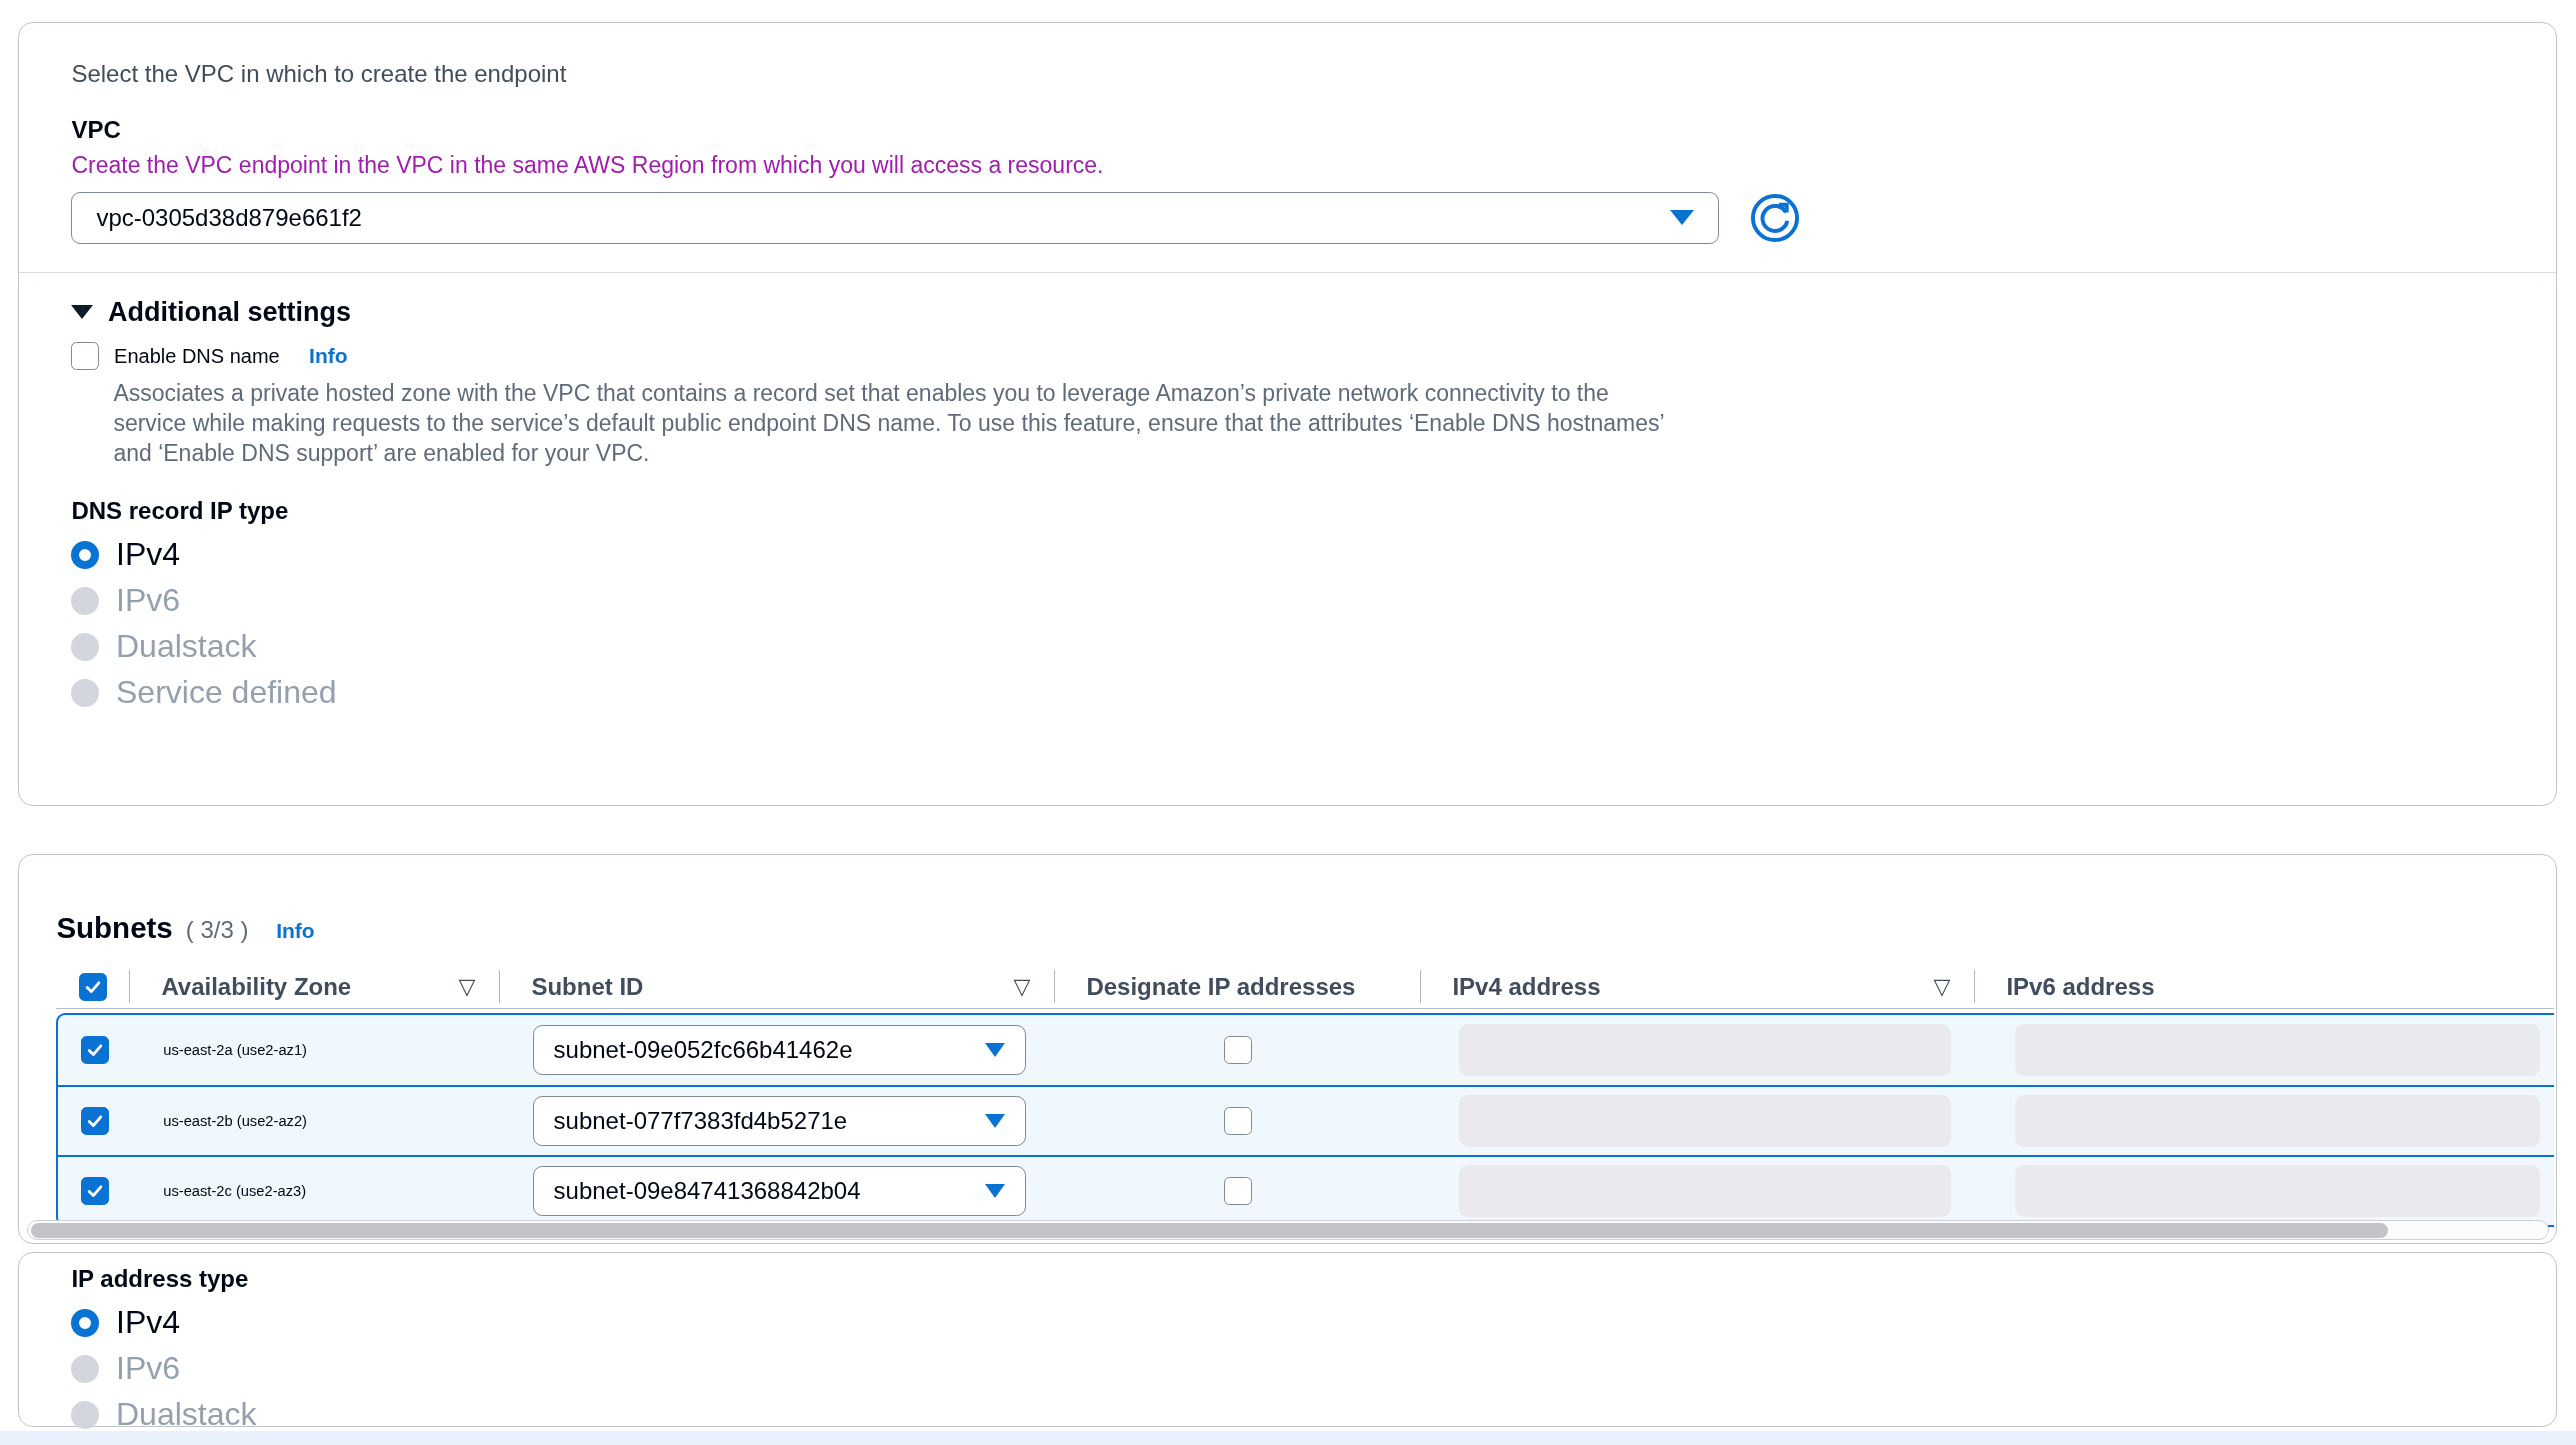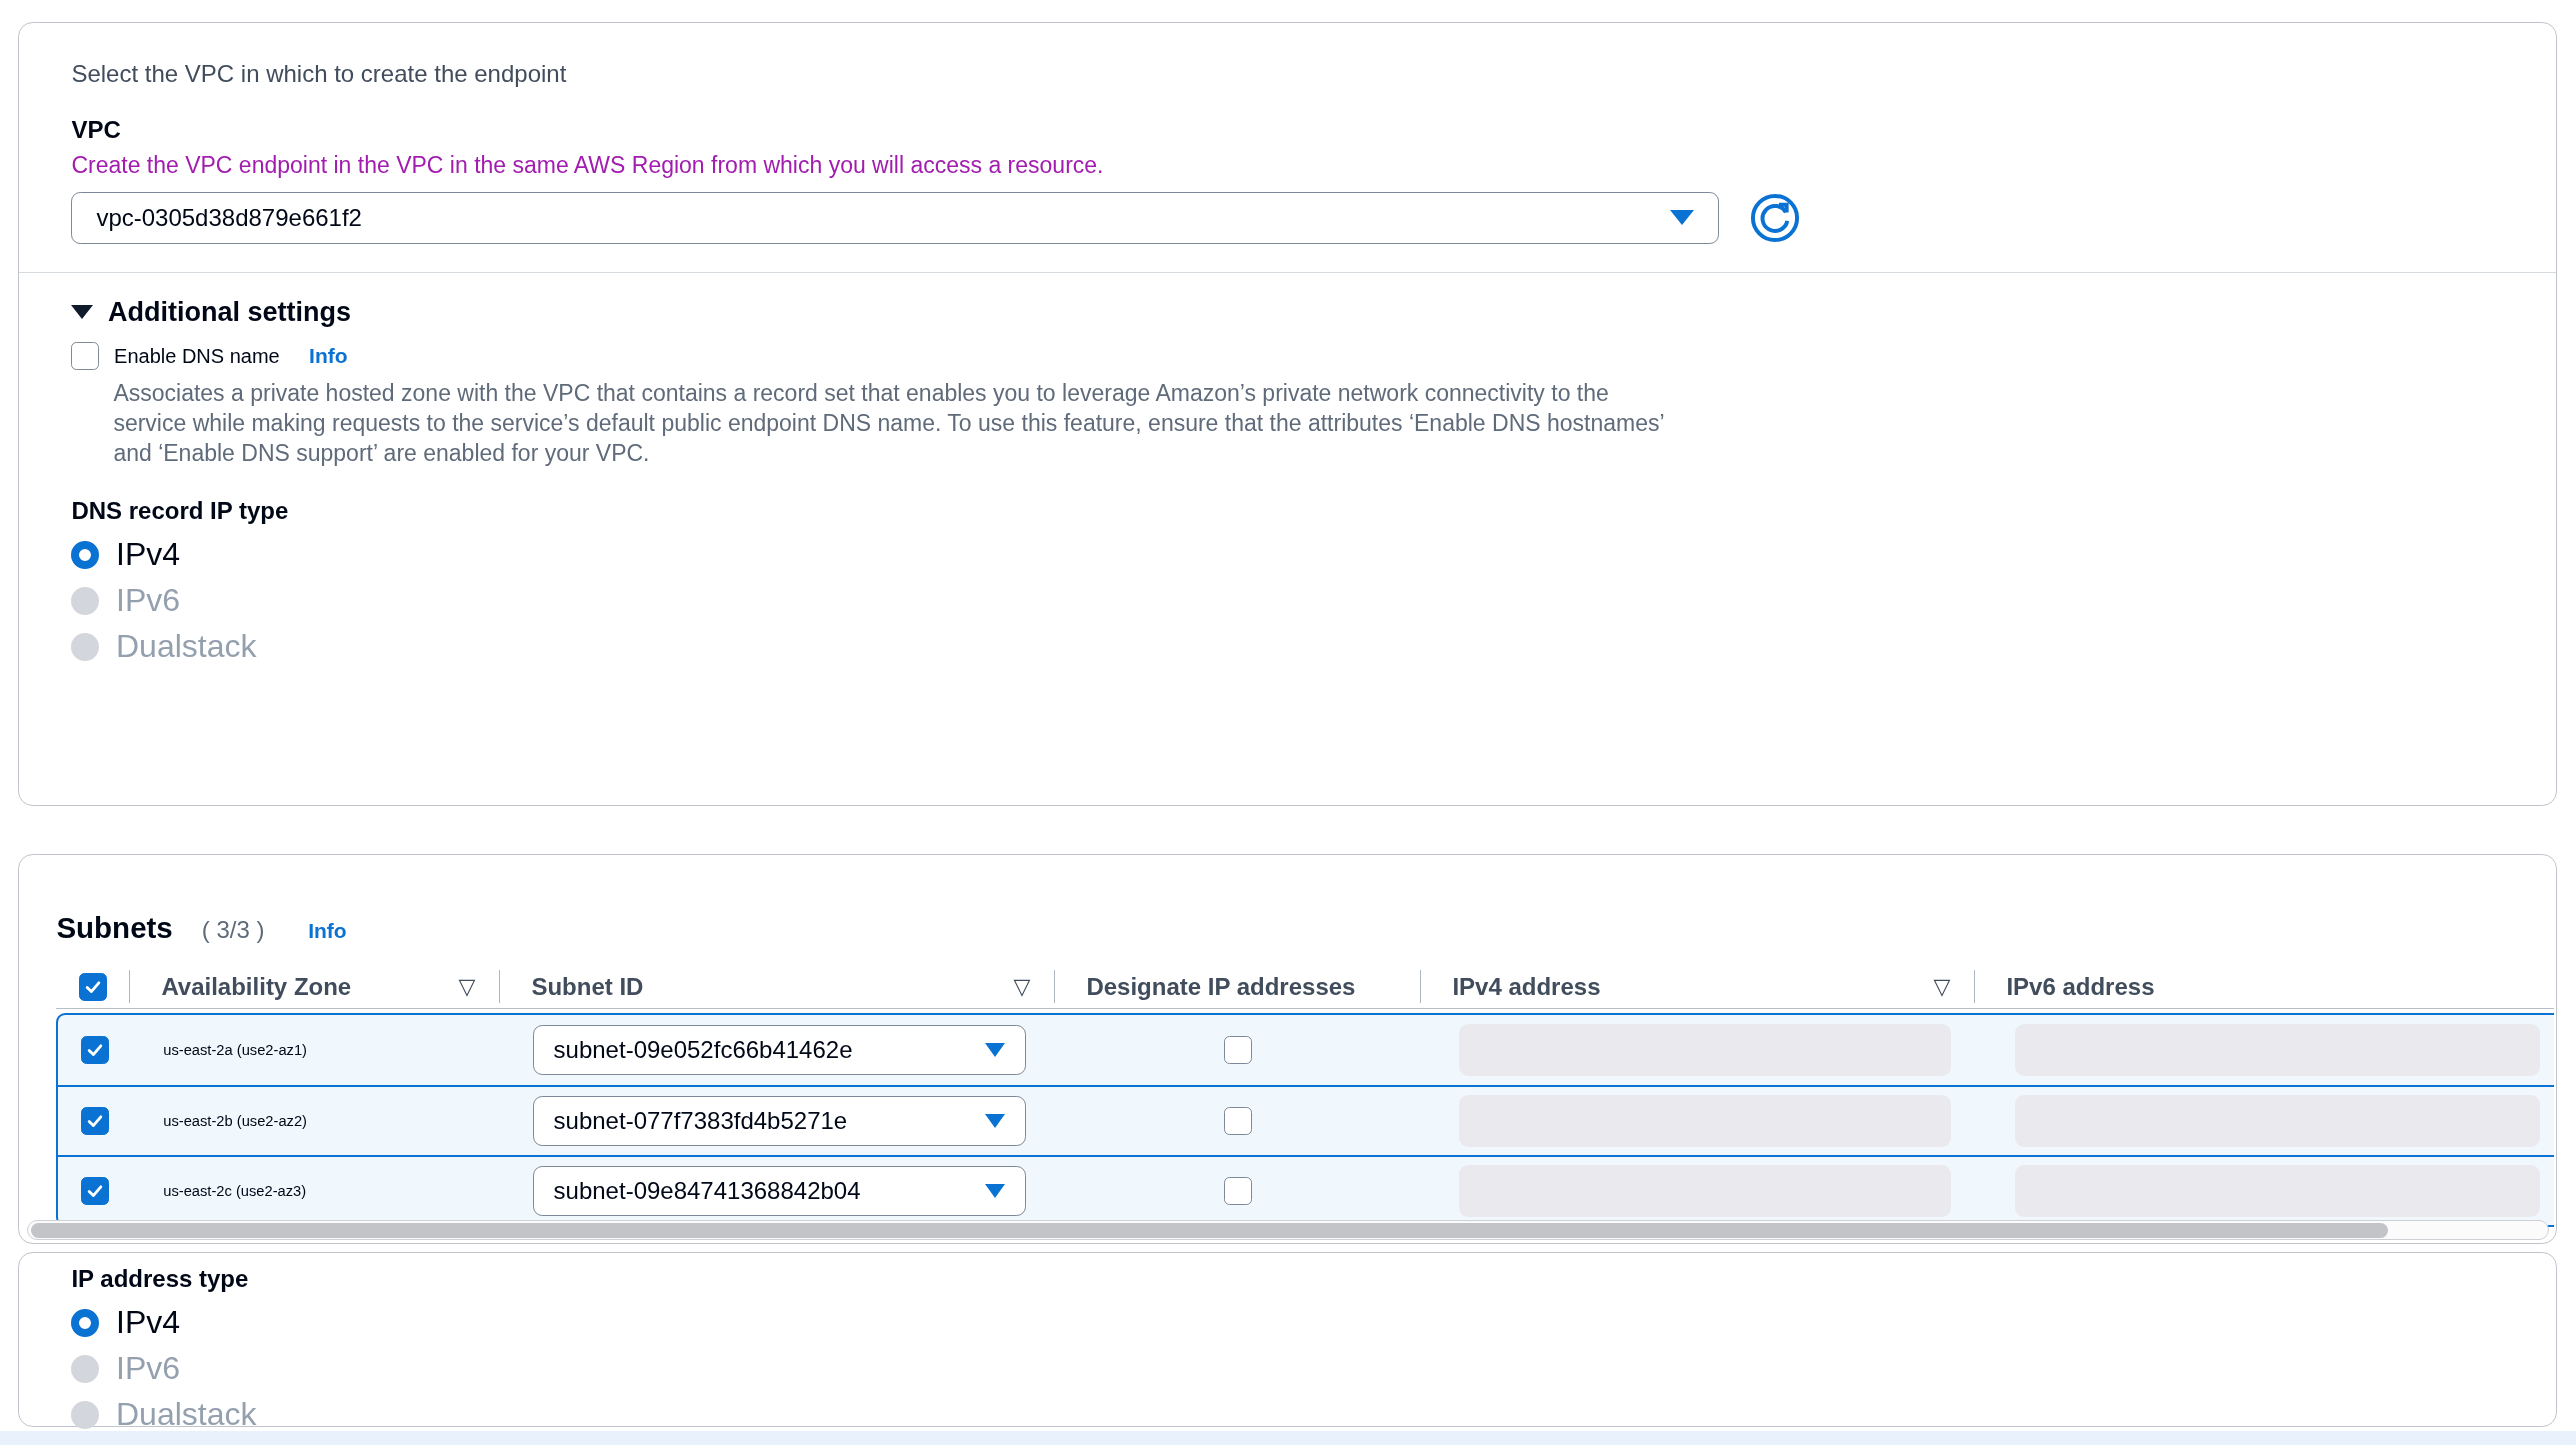--- a/index.html
+++ b/index.html
@@ -46,21 +46,21 @@
   .dns-desc { margin:7.4px 0 0 42px; max-width:1565px; font-size:23px; line-height:30px; color:#5f6b7a; }
 
   .radio-row { display:flex; align-items:center; gap:16.6px; margin-top:13px; height:33px; }
   .radio { width:28px; height:28px; border-radius:50%; flex:0 0 auto; cursor:pointer; }
   .radio.selected { background:#fff; border:8.3px solid #0972d3; }
   .radio.disabled { background:#d3d7dd; border:none; cursor:default; }
   .radio-label { font-size:32px; color:#000716; }
   .radio-row.dim .radio-label { color:#95a0af; }
 
   
-  .subnets-title-row { display:flex; align-items:baseline; padding:0 37px; gap:29px; }
+  .subnets-title-row { display:flex; align-items:baseline; padding:0 37px; gap:13px; }
   .subnets-title { font-size:29.5px; font-weight:700; }
   .subnets-count { font-size:24px; color:#5f6b7a;margin-top:39px; }
 
   .table-clip { position:relative; margin-top:20px; width:2535px; overflow:hidden; padding:0 0 0 37px; }
   .thead { display:flex; width:2523px; height:44px; align-items:center;
     border-bottom:1.8px solid #b6bec9; }
   .th { display:flex; align-items:center; justify-content:space-between; height:33px;
     font-size:24px; font-weight:700; color:#414d5c; padding:0 24px 0 31px;
     border-right:1.8px solid #aeb6c0; }
   .th:last-child { border-right:none; }
@@ -143,20 +143,24 @@
       <span class="radio-label">IPv4</span>
     </div>
     <div class="radio-row dim">
       <span class="radio disabled"></span>
       <span class="radio-label">IPv6</span>
     </div>
     <div class="radio-row dim">
       <span class="radio disabled"></span>
       <span class="radio-label">Dualstack</span>
     </div>
+    <div class="radio-row dim">
+      <span class="radio disabled"></span>
+      <span class="radio-label">Service defined</span>
+    </div>
   </section>
 
   <section class="card" id="card-subnets">
     <div class="subnets-title-row">
       <span class="subnets-title">Subnets</span>
       <span class="subnets-count">( 3/3 )</span>
       <a class="info-link">Info</a>
     </div>
 
     <div class="table-clip">

